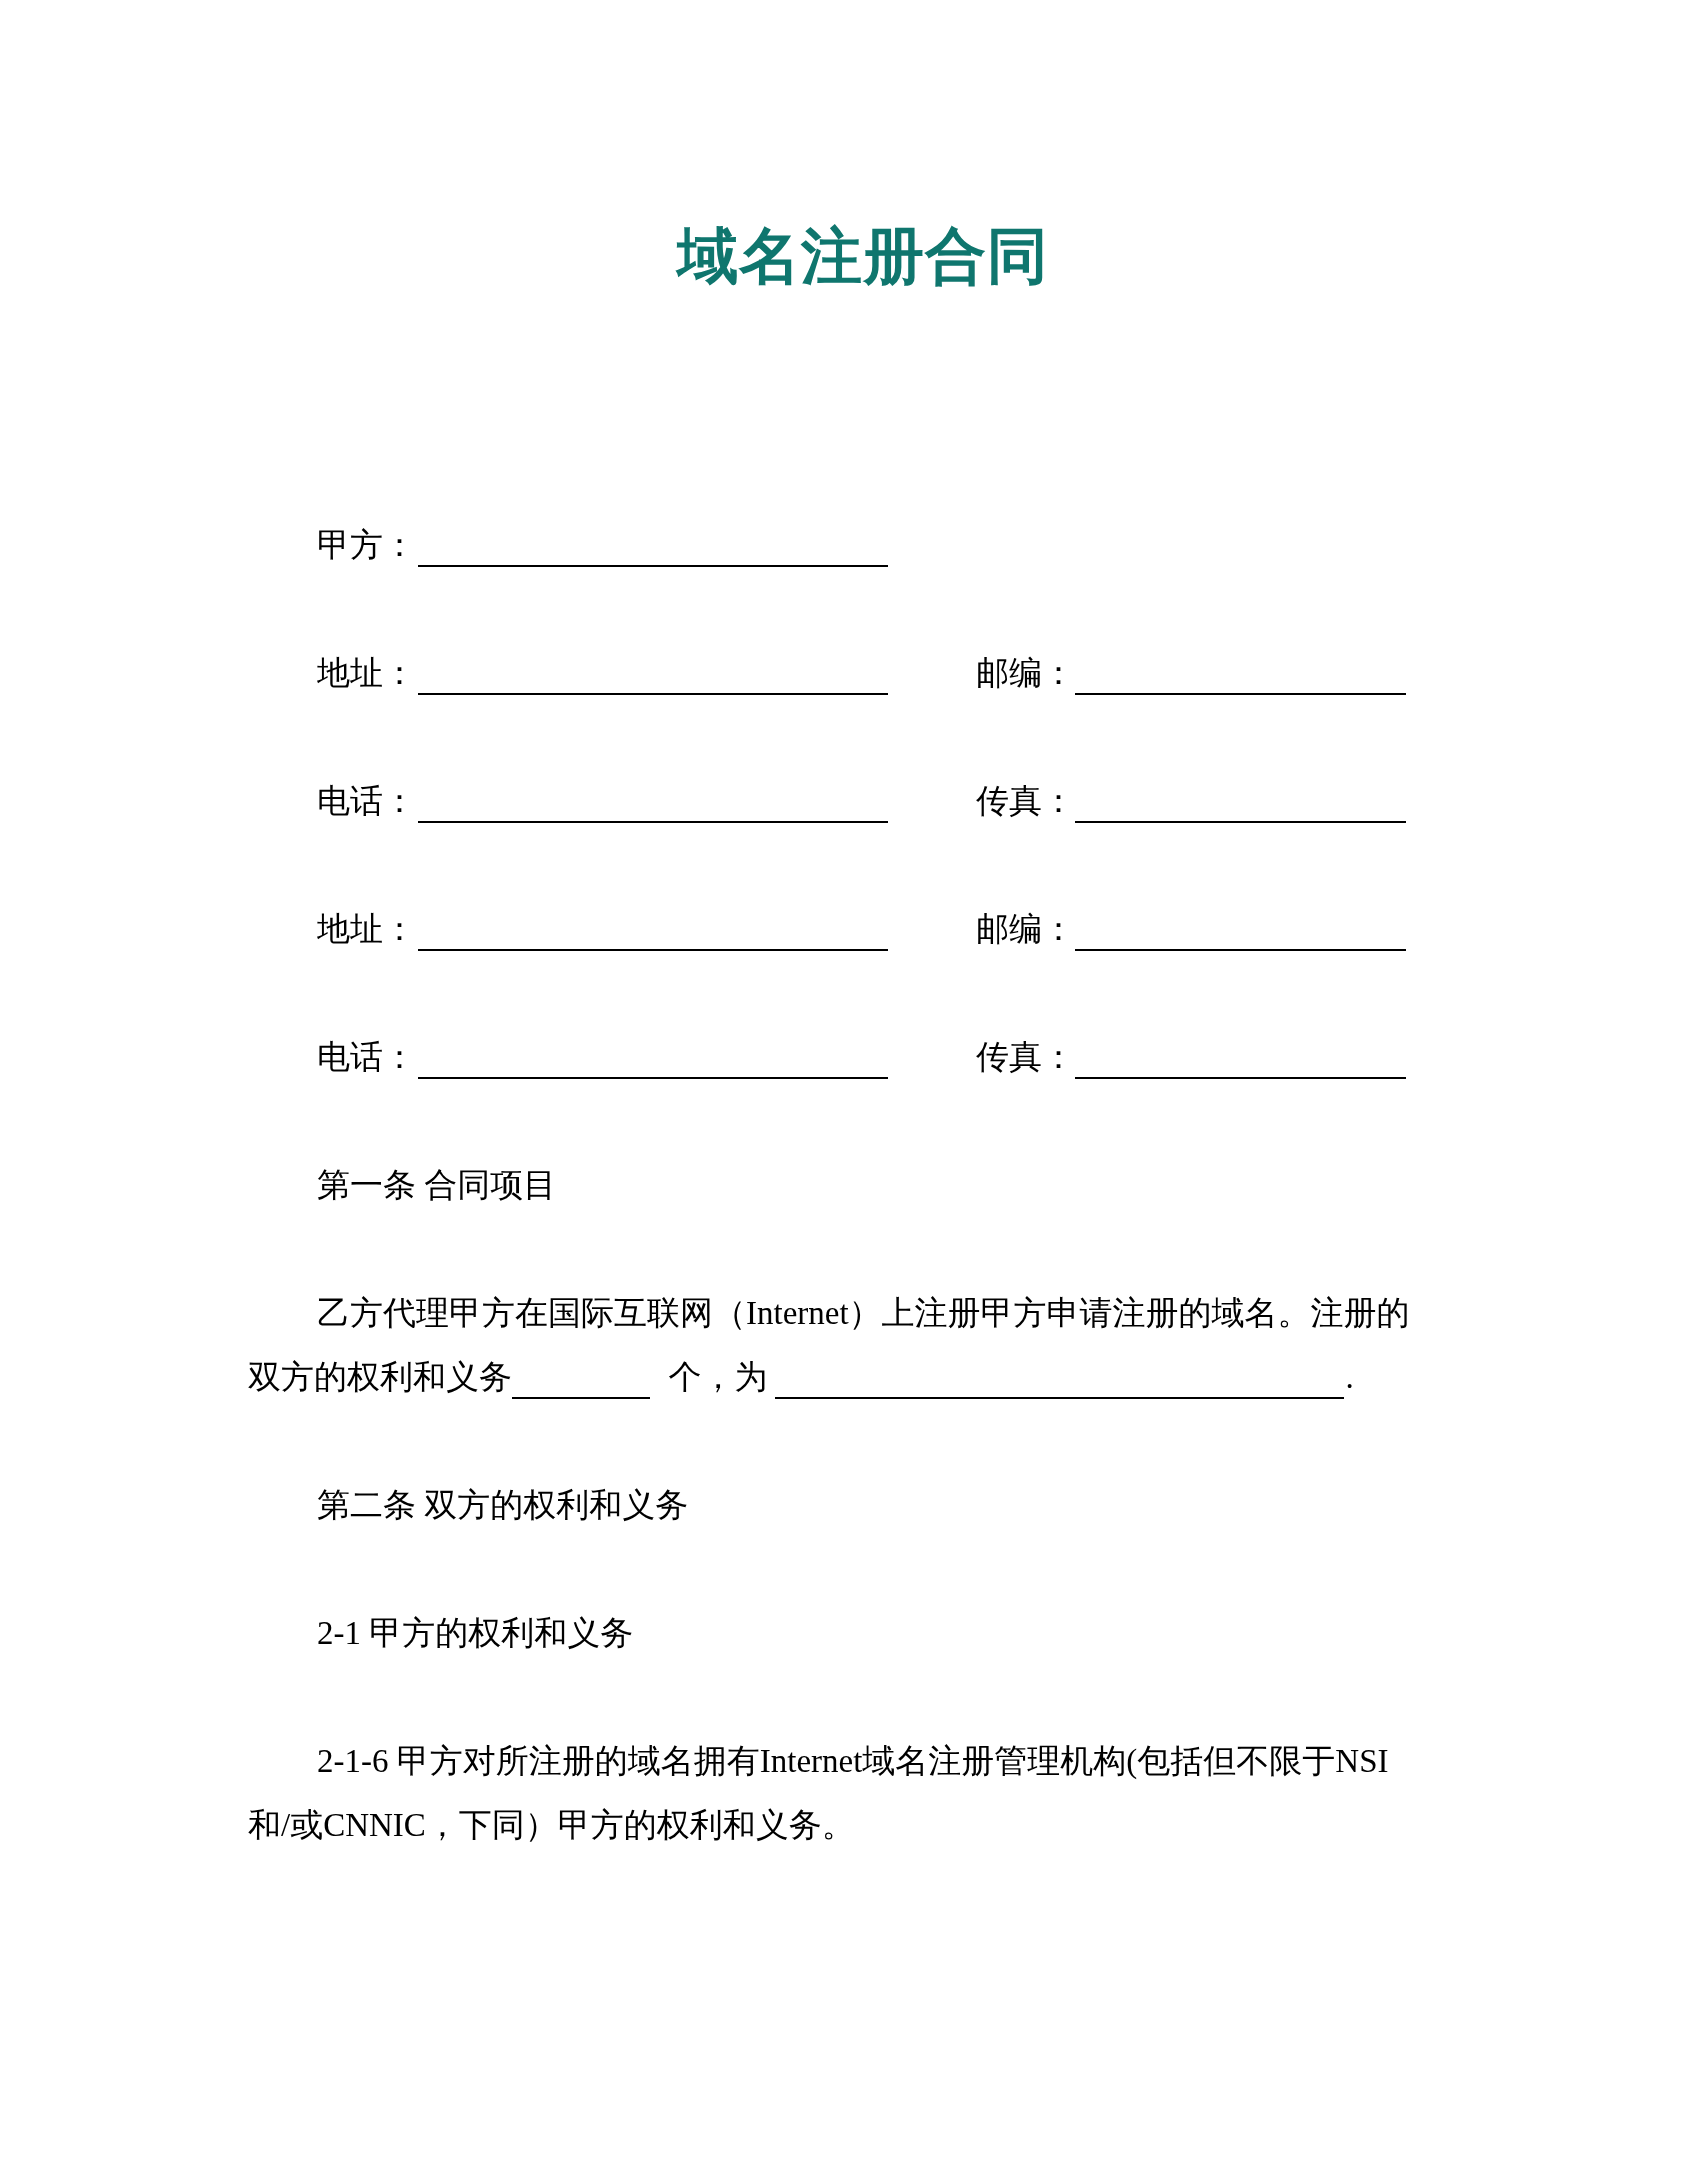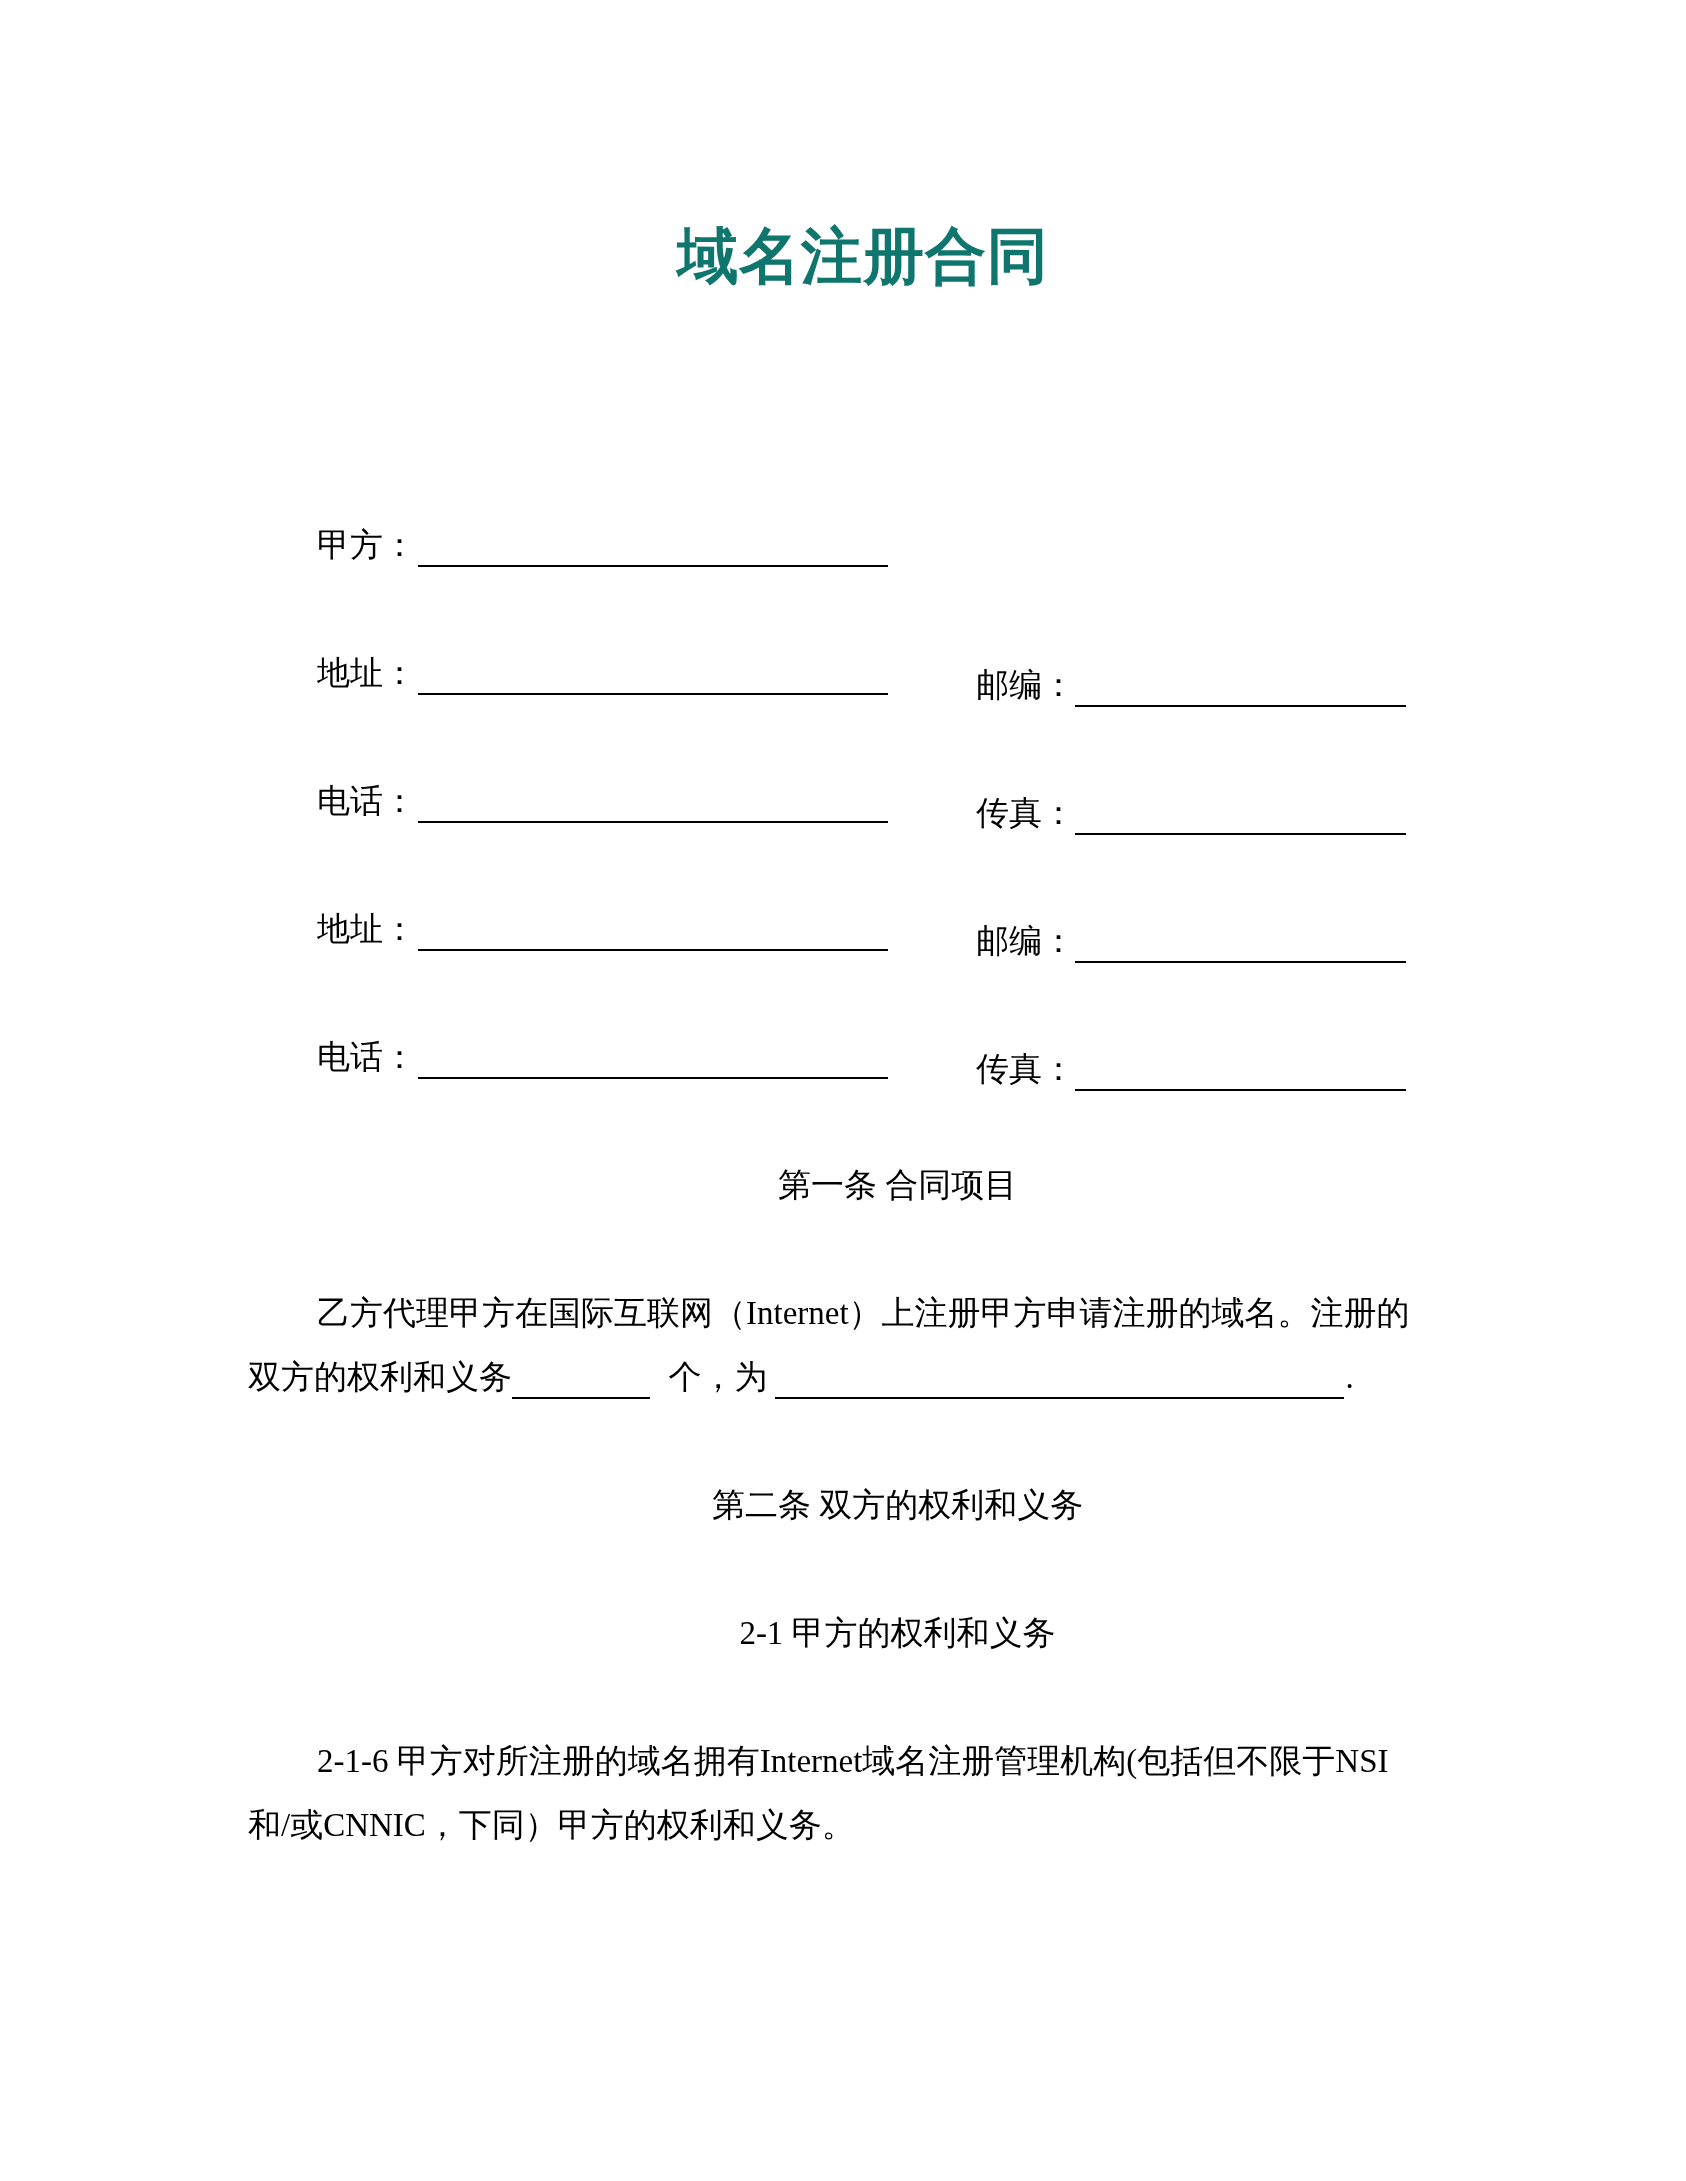--- a/index.html
+++ b/index.html
@@ -36,21 +36,20 @@
     white-space: nowrap;
   }
   .form-row.first { margin-top: 218px; }
   .heading-row {
     height: 64px;
     line-height: 64px;
     font-size: 33px;
     margin-top: 64px;
     padding-left: 69px;
     white-space: nowrap;
-    text-align: center;
   }
   .para {
     margin-top: 64px;
     font-size: 33px;
     line-height: 64px;
   }
   .para .line { height: 64px; white-space: nowrap; }
   .para .line.indent { padding-left: 69px; }
   .blank {
     display: inline-block;
@@ -58,21 +57,21 @@
     border-bottom: 2.8px solid #000000;
     vertical-align: -11px;
   }
   .blank-long  { width: 470px; margin-left: 1.8px; }
   .blank-right { width: 331px; }
   .blank-inline-short { width: 138px; margin-right: 18.4px; }
   .blank-inline-long  { width: 569px; margin-left: 7.3px; margin-right: 1.8px; }
   .right-field {
     position: absolute;
     left: 728px;
-    top: 12px;
+    top: 0;
     white-space: nowrap;
   }
 </style>
 </head>
 <body>
 
 <div class="page">
   <div class="content">
 
     <h1 class="title">域名注册合同</h1>

